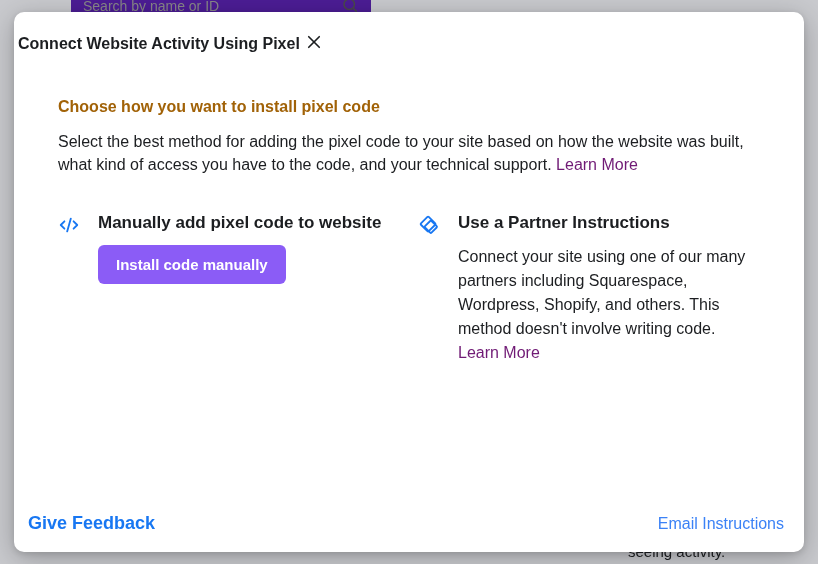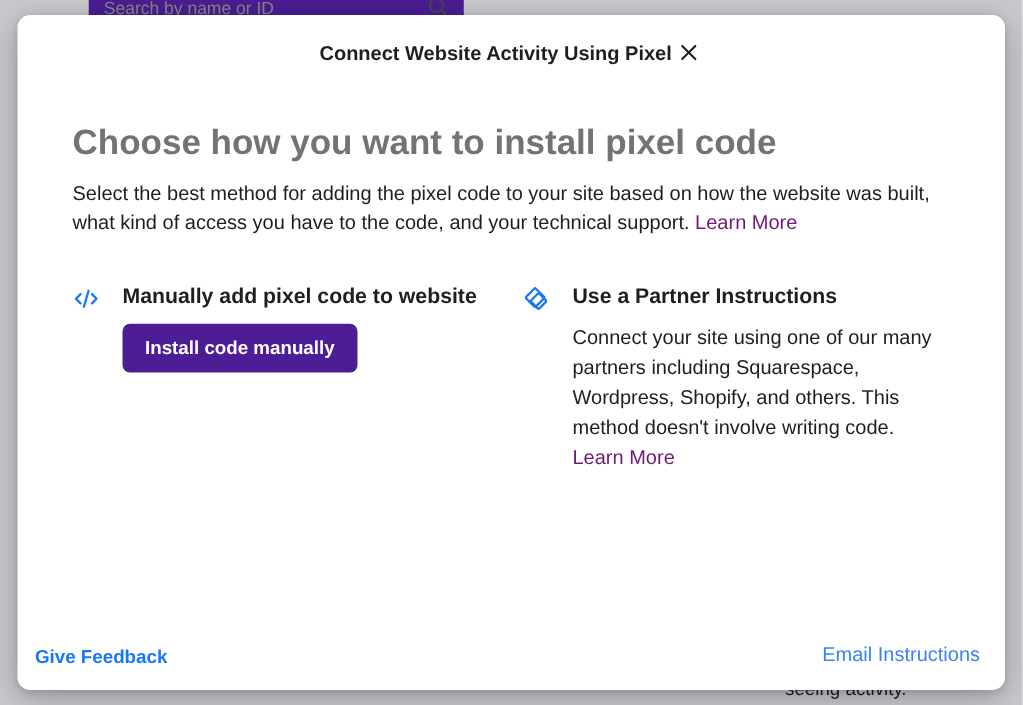--- a/index.html
+++ b/index.html
@@ -33,22 +33,22 @@
       height: 540px;
       background: #fff;
       border-radius: 10px;
       box-shadow: 0 6px 28px rgba(0,0,0,0.25), 0 2px 6px rgba(0,0,0,0.12);
       display: flex;
       flex-direction: column;
     }
     .modal-header {
       display: flex;
       align-items: center;
-      justify-content: center;
-      padding: 18px 20px 12px 23px;
+      justify-content: flex-start;
+      padding: 18px 20px 12px 4px;
     }
     .modal-title {
       font-size: 16px;
       font-weight: 600;
       color: #1c1e21;
     }
     .close-btn {
       width: 28px;
       height: 28px;
       display: flex;
@@ -57,23 +57,23 @@
       cursor: pointer;
       color: #1c1e21;
       border-radius: 50%;
     }
     .close-btn svg { width: 18px; height: 18px; }
     .content {
       padding: 28px 44px 0 44px;
       flex: 1;
     }
     .intro-heading {
-      font-size: 28px;
+      font-size: 16px;
       font-weight: 700;
-      color: #737373;
+      color: #a16207;
       margin-bottom: 14px;
     }
     .intro-desc {
       font-size: 16px;
       line-height: 1.45;
       color: #1c1e21;
       margin-bottom: 36px;
     }
     .link {
       color: #701a75;
@@ -109,39 +109,39 @@
       margin-bottom: 10px;
     }
     .option-desc {
       font-size: 16px;
       line-height: 1.5;
       color: #1c1e21;
       margin-bottom: 22px;
     }
     .primary-btn {
       align-self: flex-start;
-      background: #4c1d95;
+      background: #8b5cf6;
       color: #fff;
       border: none;
       border-radius: 6px;
       padding: 11px 18px;
       font-size: 15px;
       font-weight: 600;
       cursor: pointer;
       font-family: inherit;
     }
     .modal-footer {
       display: flex;
       justify-content: space-between;
       align-items: center;
       padding: 14px 20px 18px 14px;
     }
     .feedback-link {
       color: #1877f2;
-      font-size: 15px;
+      font-size: 18px;
       font-weight: 600;
       cursor: pointer;
     }
     .email-instructions {
       font-size: 16px;
       color: #3b82f6;
       cursor: pointer;
     }
   </style>
 </head>

